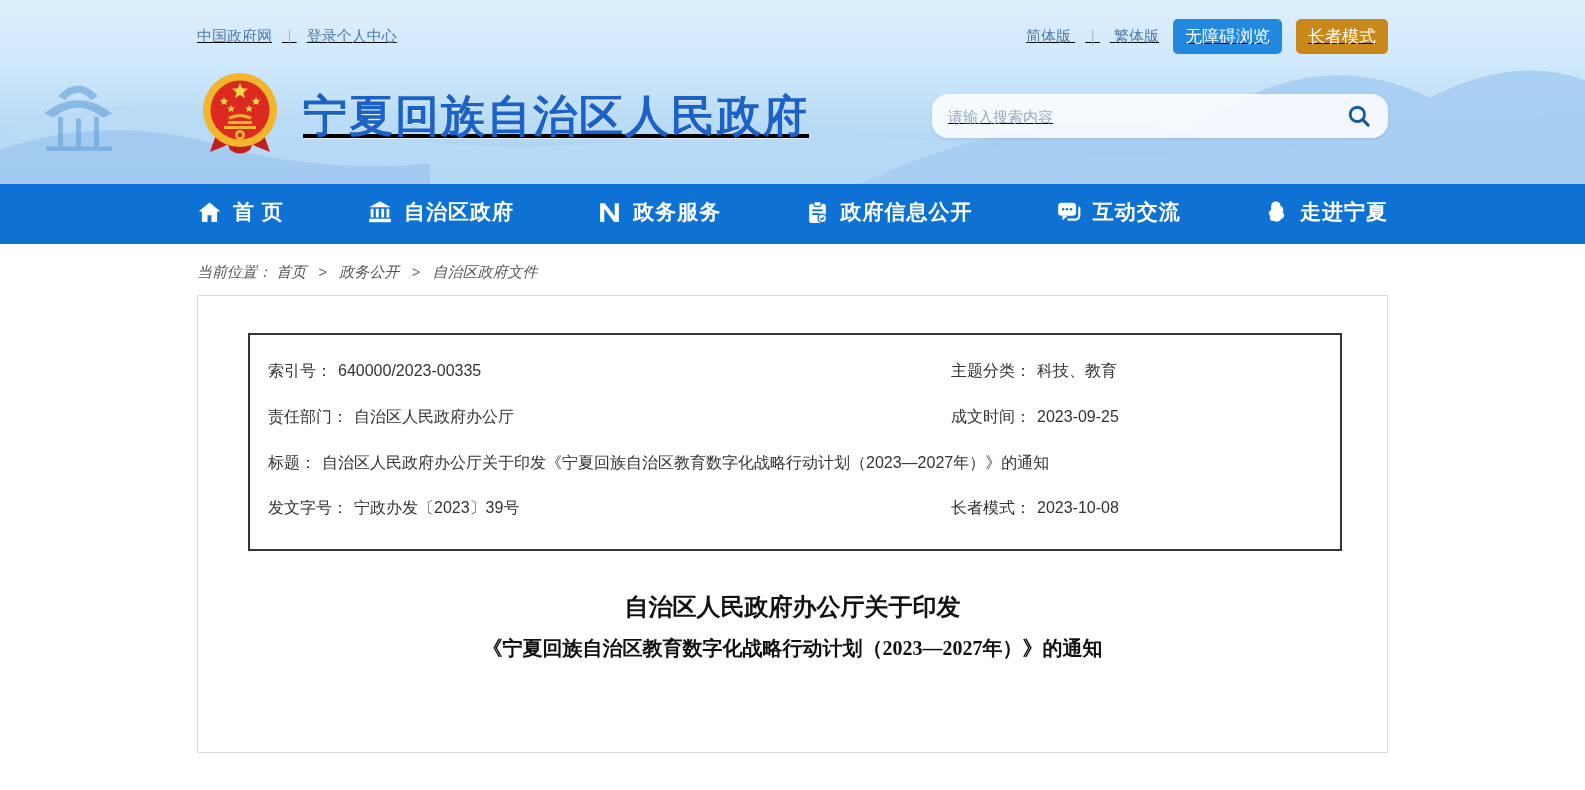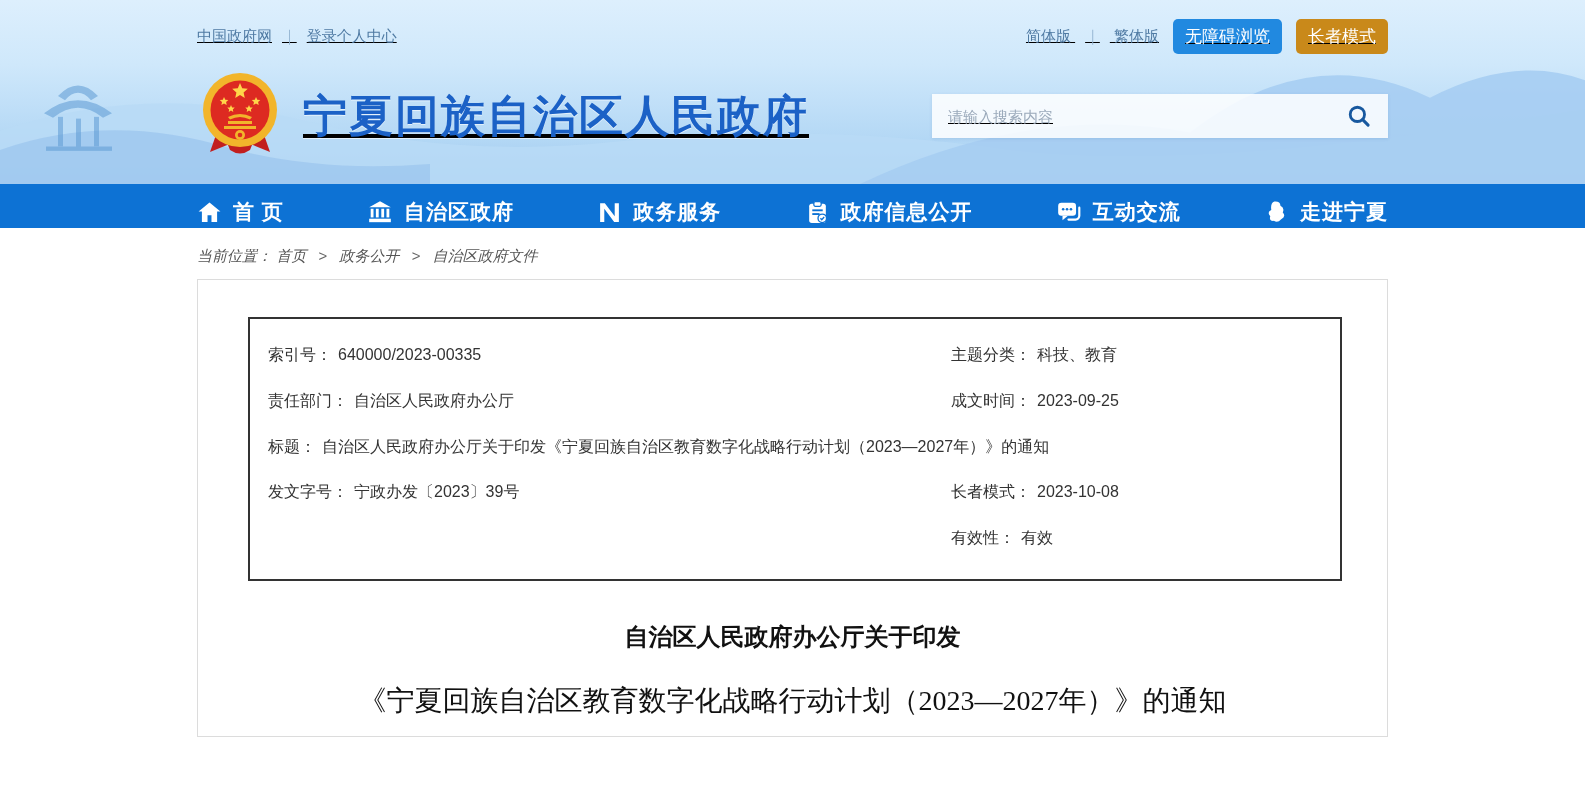--- a/index.html
+++ b/index.html
@@ -32,33 +32,33 @@
   .btn-access { background:#2189e0; }
   .btn-elder  { background:#c9891a; }
 
   .brand-row { position:relative; z-index:3; display:flex; align-items:center; margin-top:14px; }
   .emblem { width:86px; height:92px; flex:0 0 auto; cursor:pointer; }
   .site-title {
     margin-left:20px; font-size:44px; font-weight:900; color:#1b61c6;
     letter-spacing:2px; cursor:pointer; text-shadow:0 1px 0 rgba(255,255,255,.6);
   }
   .search-box {
-    margin-left:auto; width:456px; height:44px; border-radius:0;
+    margin-left:auto; width:456px; height:44px; border-radius:16px;
     background:rgba(255,255,255,.85); display:flex; align-items:center;
     padding:0 14px 0 16px; box-shadow:0 1px 3px rgba(60,110,170,.15);
   }
   .search-box input {
     flex:1; border:none; outline:none; background:transparent;
     font-size:15px; color:#333; font-family:inherit;
   }
   .search-box input::placeholder { color:#9aa9ba; }
   .search-btn { border:none; background:transparent; cursor:pointer; width:30px; height:30px; padding:2px; }
 
   
-  .nav { background:#0d72d4; height:44px; }
+  .nav { background:#0d72d4; height:60px; }
   .nav-inner { display:flex; justify-content:space-between; align-items:center; height:56px; }
   .nav-item {
     display:flex; align-items:center; gap:11px; color:#fff; cursor:pointer;
     font-size:21px; font-weight:600; letter-spacing:1px; height:56px;
   }
   .nav-item svg { display:block; }
 
   
   .breadcrumb { margin-top:19px; font-size:15px; color:#555;font-style:italic; }
   .breadcrumb a { color:#555; text-decoration:none; cursor:pointer; }
@@ -76,21 +76,21 @@
   .meta-row { display:flex; margin-bottom:25px; line-height:1.3; }
   .meta-row:last-child { margin-bottom:0; }
   .meta-cell-left  { flex:0 0 683px; }
   .meta-cell-right { flex:1; }
   .meta-cell-full  { flex:1; }
   .meta-label { color:#333; }
   .meta-value { color:#333; margin-left:6px; }
 
   .doc-titles { text-align:center; font-family:"Liberation Serif","DejaVu Serif",serif; color:#111; }
   .doc-title-line1 { margin-top:40px; font-size:24px; font-weight:700; }
-  .doc-title-line2 { margin-top:29px; font-size:28px; font-weight:400; }
+  .doc-title-line2 { margin-top:12px; font-size:20px; font-weight:700; }
 </style>
 </head>
 <body>
 
 <div class="header">
   <svg class="header-art" viewBox="0 0 1585 211" preserveAspectRatio="none">
     <path d="M0,211 L0,150 Q150,92 310,140 Q460,182 620,162 Q820,140 1010,172 Q1210,198 1585,125 L1585,211 Z" fill="#b9daf6" opacity="0.85"></path>
     <path d="M860,211 Q1030,118 1190,152 Q1310,45 1430,112 Q1515,62 1585,92 L1585,211 Z" fill="#a6cdf2" opacity="0.9"></path>
     <path d="M0,211 L0,172 Q110,128 230,170 Q320,198 430,188 L430,211 Z" fill="#9cc6ee" opacity="0.75"></path>
     <g fill="#5e9bd4" opacity="0.55" transform="translate(18,88)">
@@ -243,26 +243,20 @@
         </div>
       </div>
       <div class="meta-row">
         <div class="meta-cell-left">
           <span class="meta-label">发文字号：</span><span class="meta-value">宁政办发〔2023〕39号</span>
         </div>
         <div class="meta-cell-right">
           <span class="meta-label">长者模式：</span><span class="meta-value">2023-10-08</span>
         </div>
       </div>
-      <div class="meta-row">
-        <div class="meta-cell-left"></div>
-        <div class="meta-cell-right">
-          <span class="meta-label">有效性：</span><span class="meta-value">有效</span>
-        </div>
-      </div>
     </div>
 
     <div class="doc-titles">
       <div class="doc-title-line1">自治区人民政府办公厅关于印发</div>
       <div class="doc-title-line2">《宁夏回族自治区教育数字化战略行动计划（2023—2027年）》的通知</div>
 
     </div>
 
   </div>
 </div>

